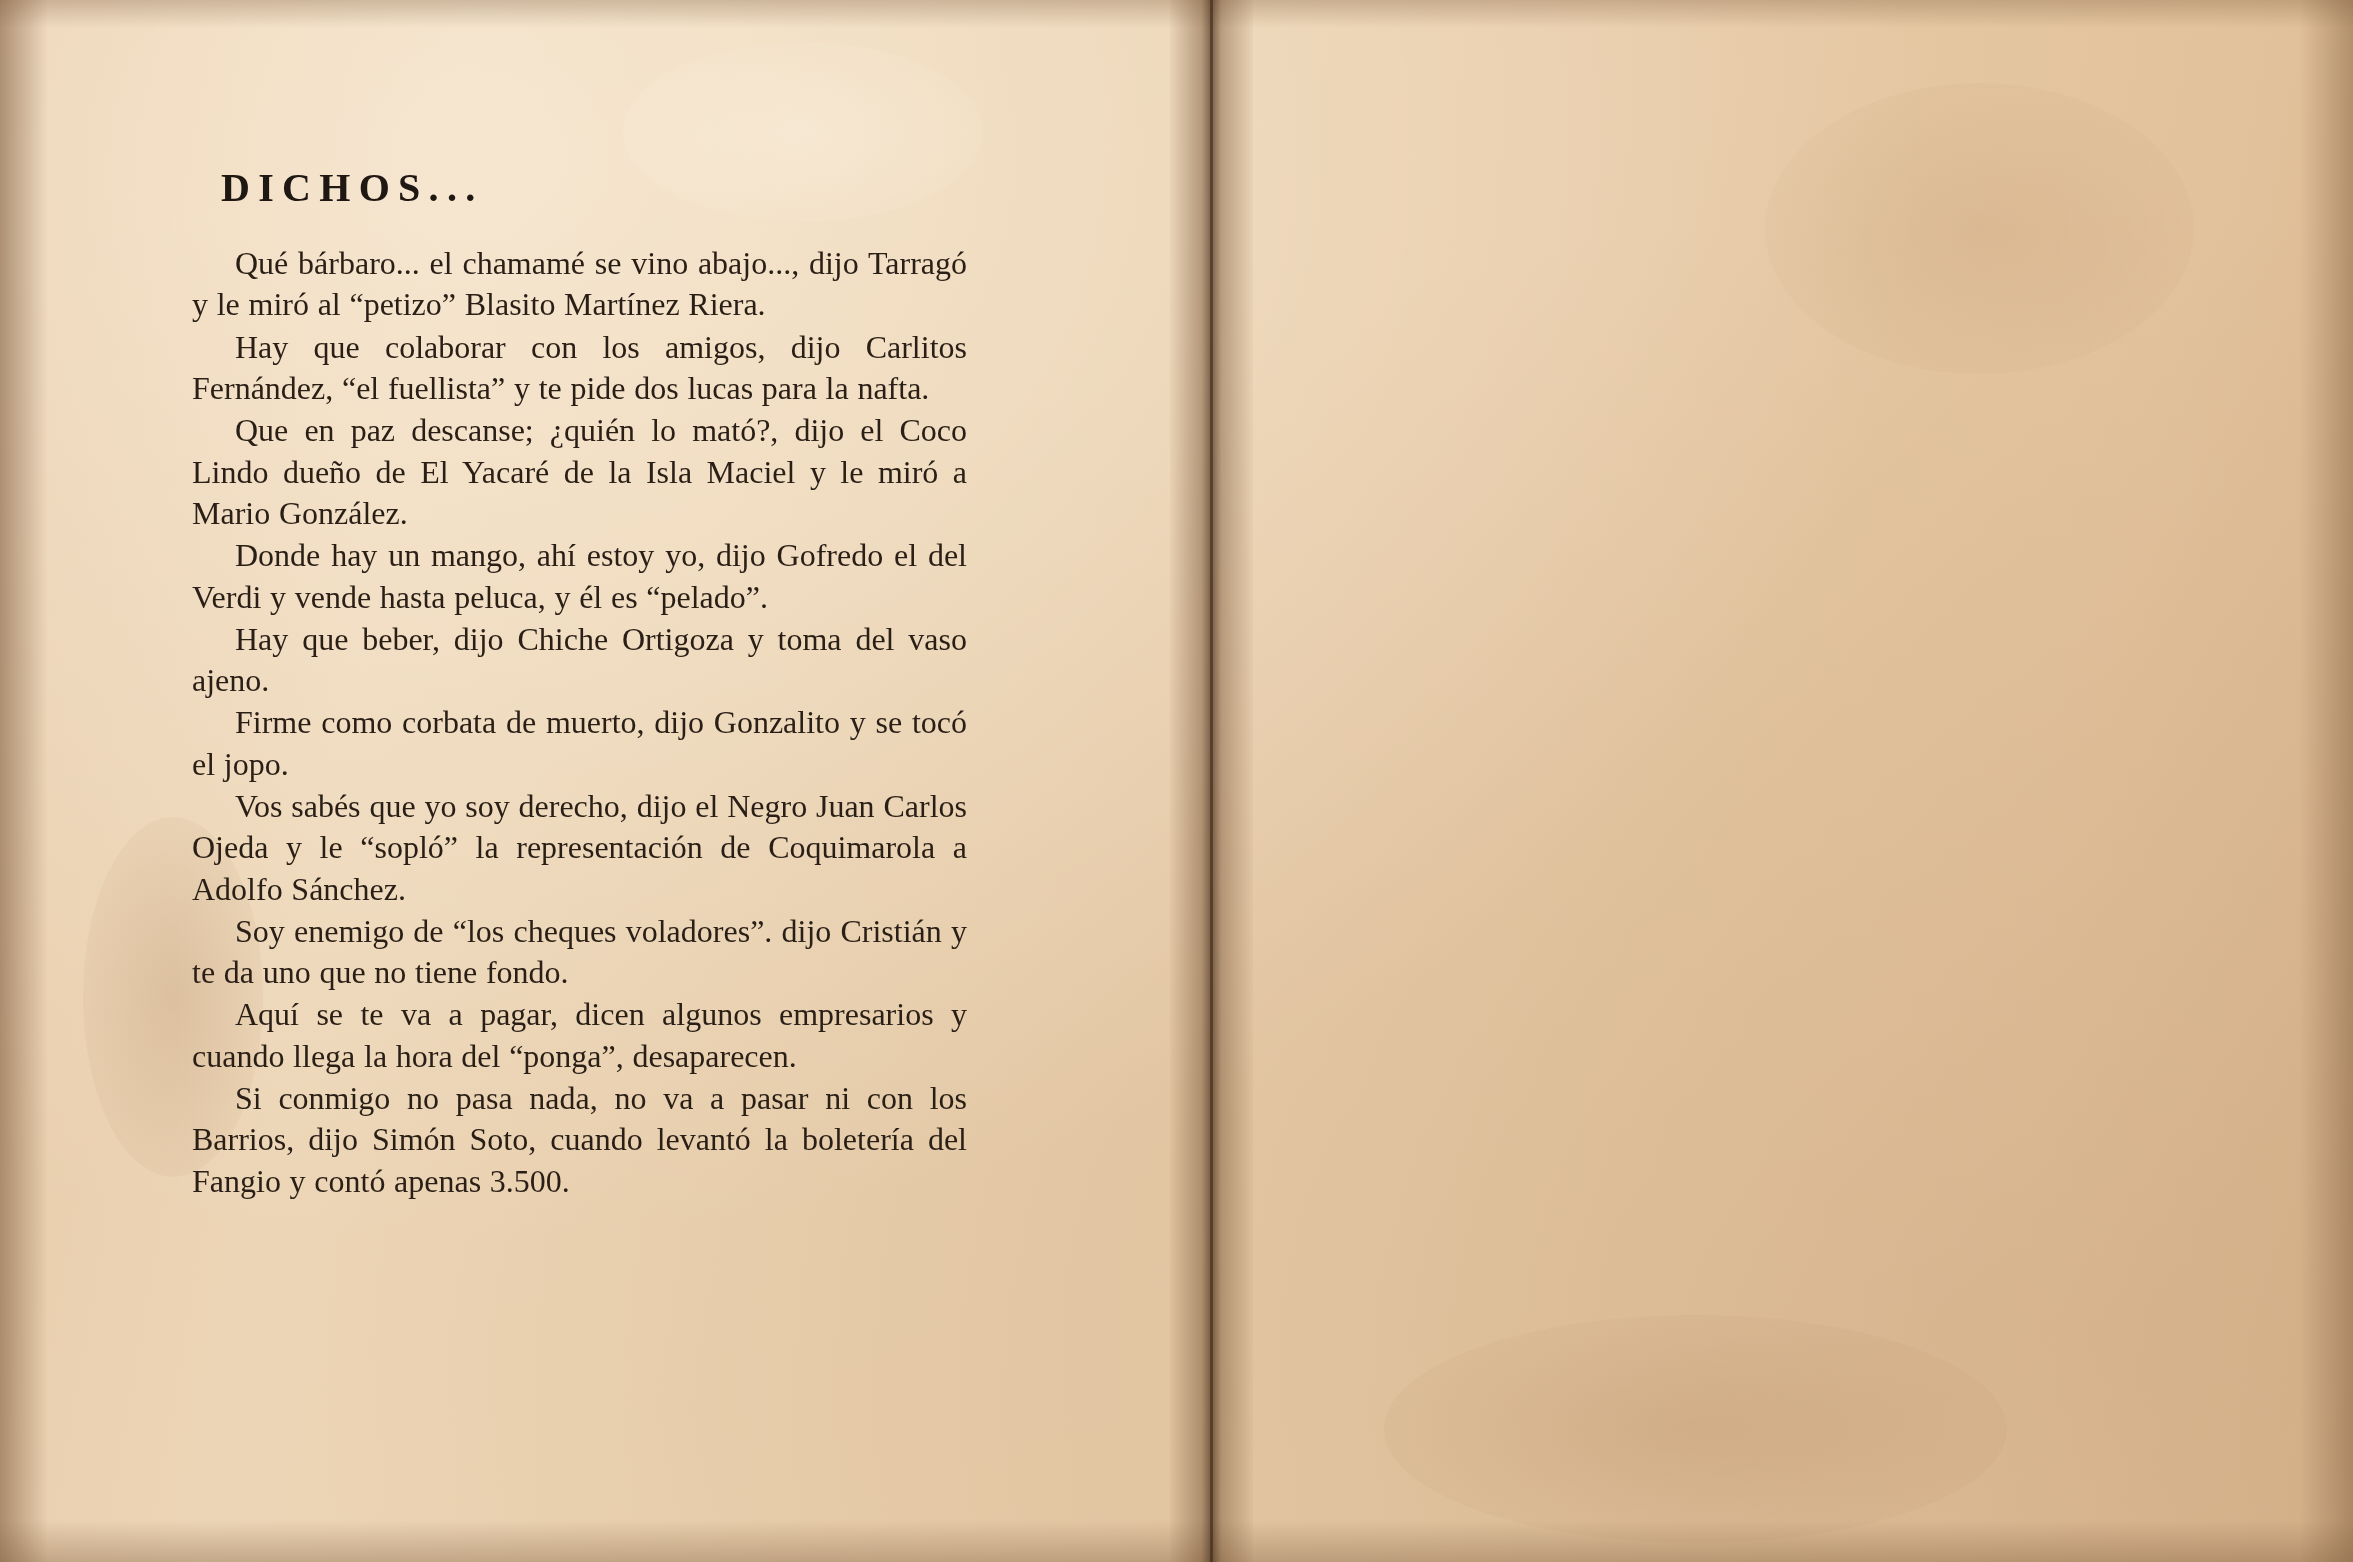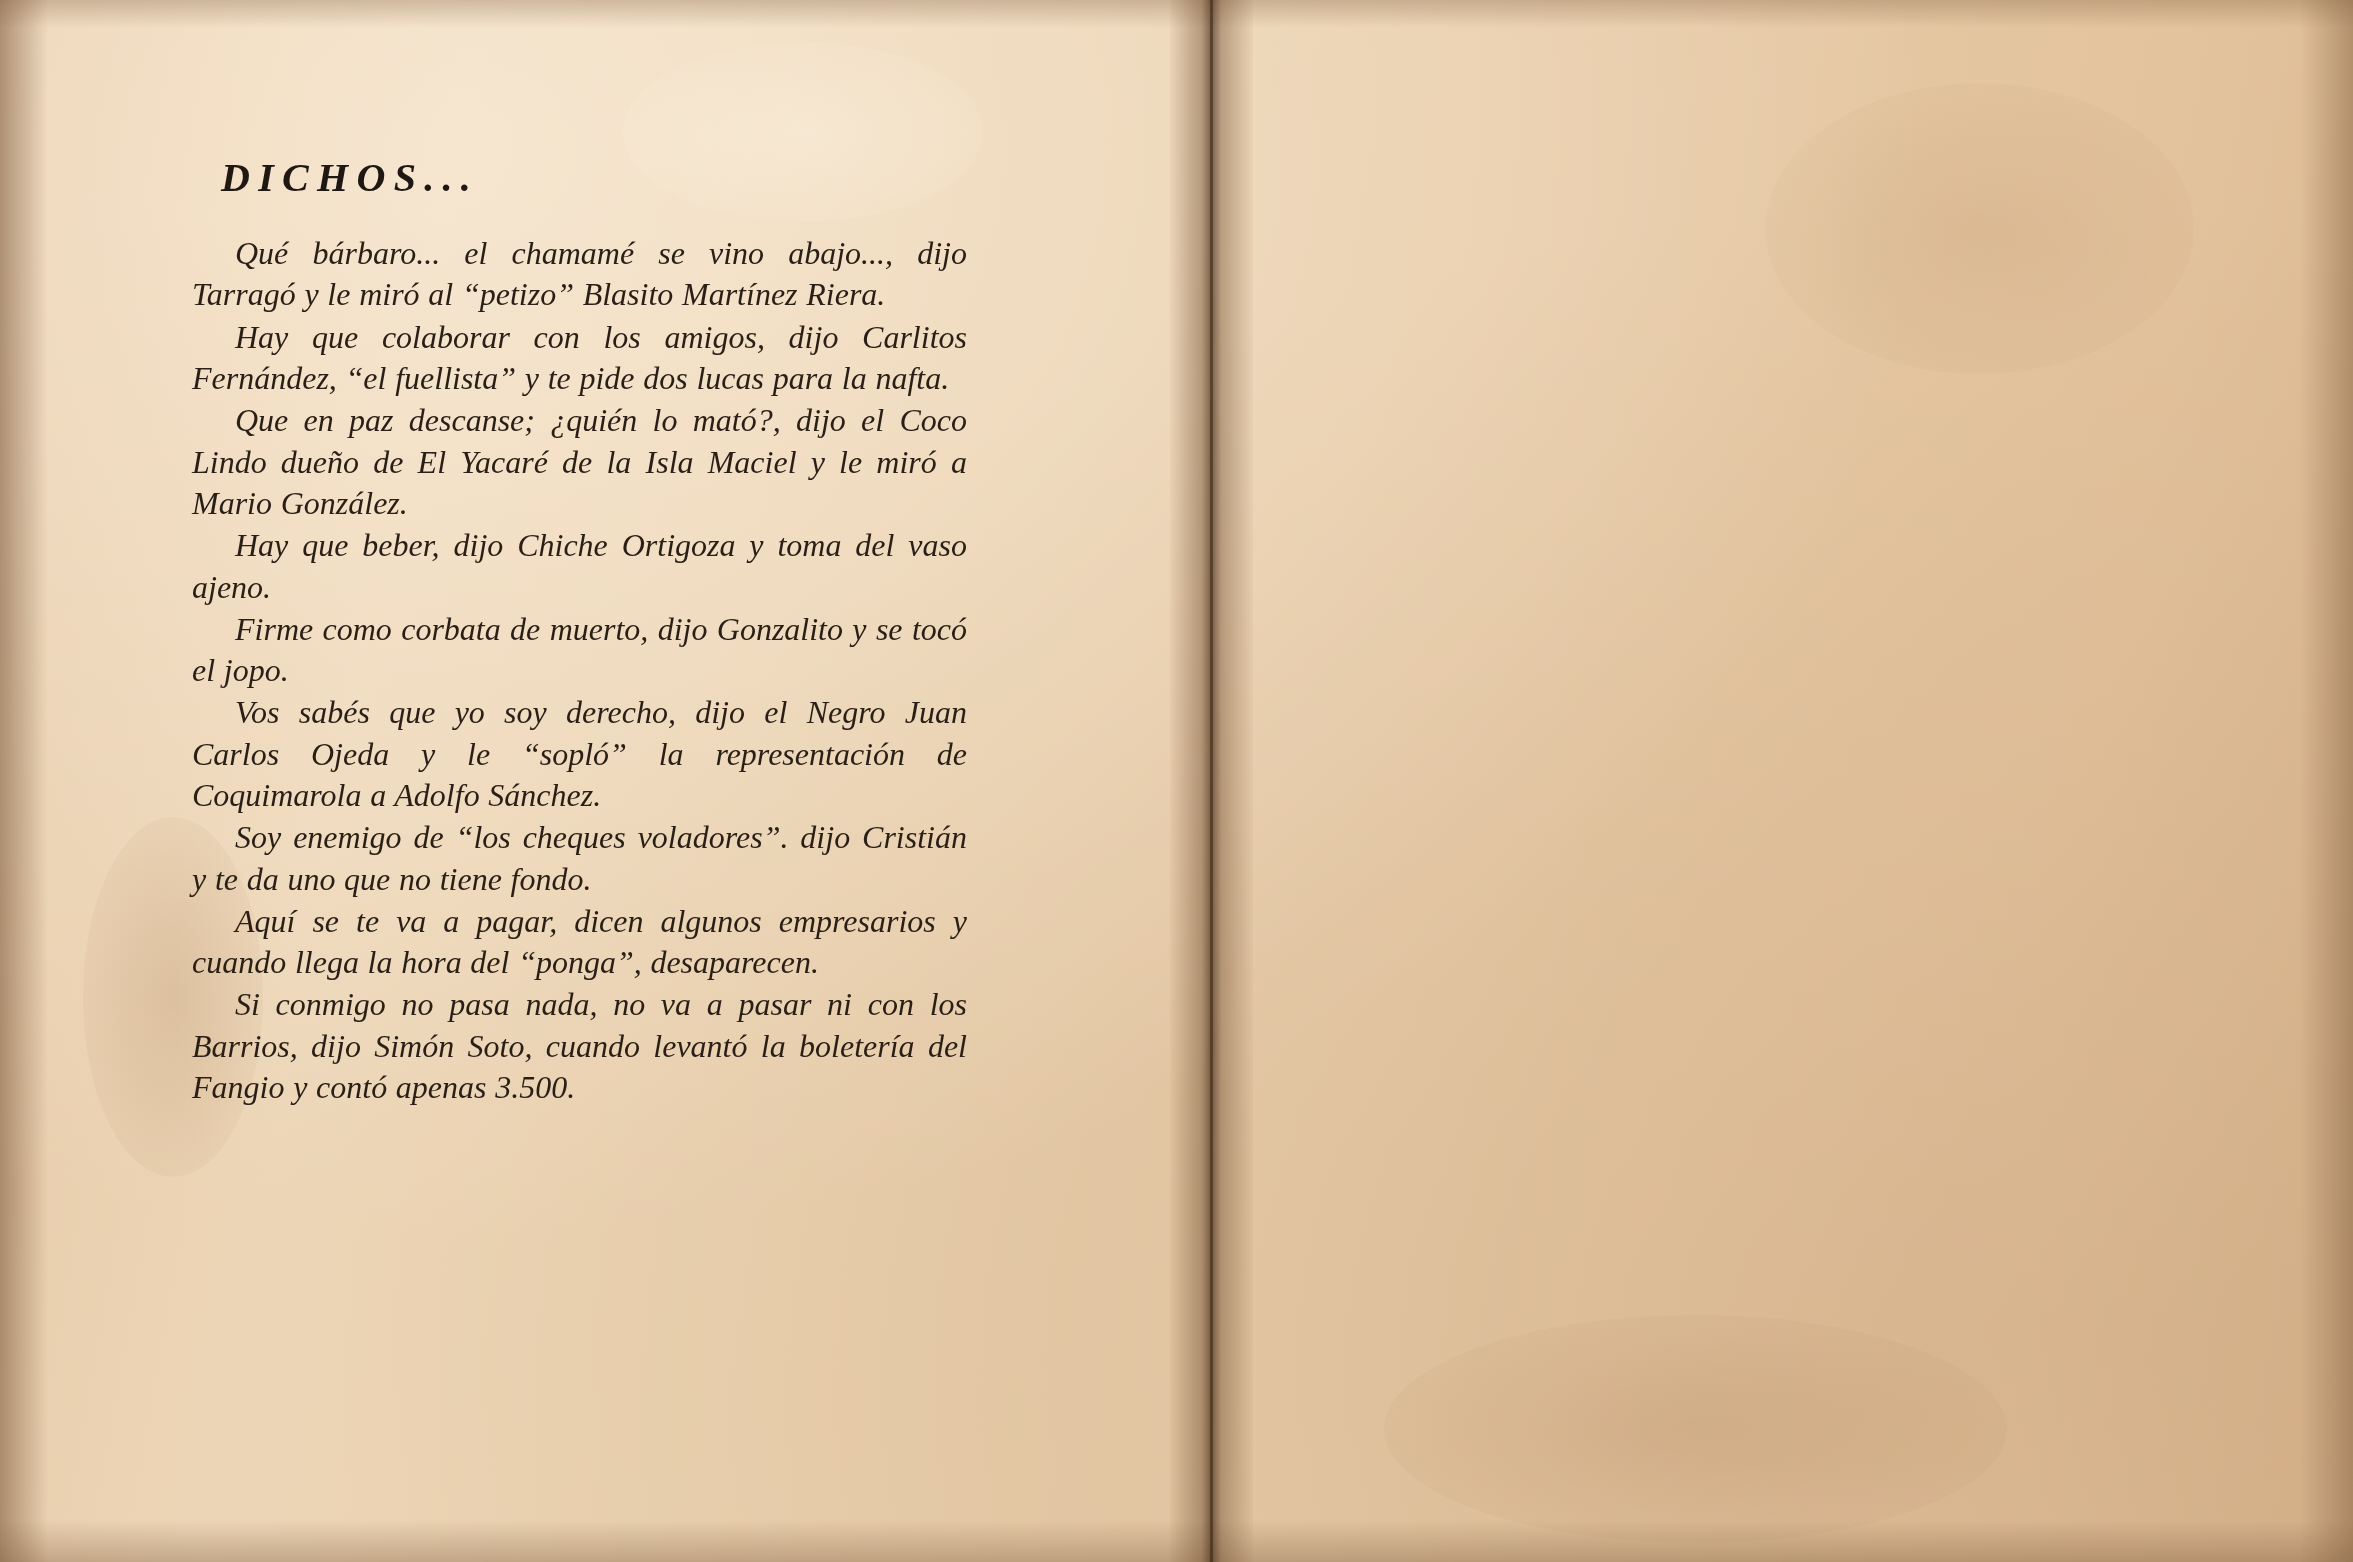--- a/index.html
+++ b/index.html
@@ -88,23 +88,22 @@
   }
   .page-left  { left: 0;      width: 1211px; }
   .page-right { left: 1211px; width: 1143px; }
 
   .col {
     position: absolute;
     color: #241a12;
   }
   .col-left {
     left: 192px;
-    top: 154px;
+    top: 164px;
     width: 775px;
-    font-style: italic;
   }
 
   h1.title {
     font-family: "Liberation Serif", serif;
     font-size: 40px;
     font-weight: bold;
     letter-spacing: 8.3px;
     margin: 0 0 32px 0;
     padding-left: 29px;
     color: #1e1712;
@@ -138,20 +137,21 @@
   <div class="gutter"></div>
   <div class="gutter-line"></div>
 
   <div class="page page-left">
     <div class="col col-left">
       <h1 class="title">DICHOS...</h1>
 
       <p class="dicho">Qué bárbaro... el chamamé se vino abajo..., dijo Tarragó y le miró al “petizo” Blasito Martínez Riera.</p>
       <p class="dicho">Hay que colaborar con los amigos, dijo Carlitos Fernández, “el fuellista” y te pide dos lucas para la nafta.</p>
       <p class="dicho">Que en paz descanse; ¿quién lo mató?, dijo el Coco Lindo dueño de El Yacaré de la Isla Maciel y le miró a Mario González.</p>
+      <p class="dicho">Donde hay un mango, ahí estoy yo, dijo Gofredo el del Verdi y vende hasta peluca, y él es “pelado”.</p>
       <p class="dicho">Hay que beber, dijo Chiche Ortigoza y toma del vaso ajeno.</p>
       <p class="dicho">Firme como corbata de muerto, dijo Gonzalito y se tocó el jopo.</p>
       <p class="dicho">Vos sabés que yo soy derecho, dijo el Negro Juan Carlos Ojeda y le “sopló” la representación de Coquimarola a Adolfo Sánchez.</p>
       <p class="dicho">Soy enemigo de “los cheques voladores”. dijo Cristián y te da uno que no tiene fondo.</p>
       <p class="dicho">Aquí se te va a pagar, dicen algunos empresarios y cuando llega la hora del “ponga”, desaparecen.</p>
       <p class="dicho">Si conmigo no pasa nada, no va a pasar ni con los Barrios, dijo Simón Soto, cuando levantó la boletería del Fangio y contó apenas 3.500.</p>
     </div>
   </div>
 
   <div class="page page-right">

